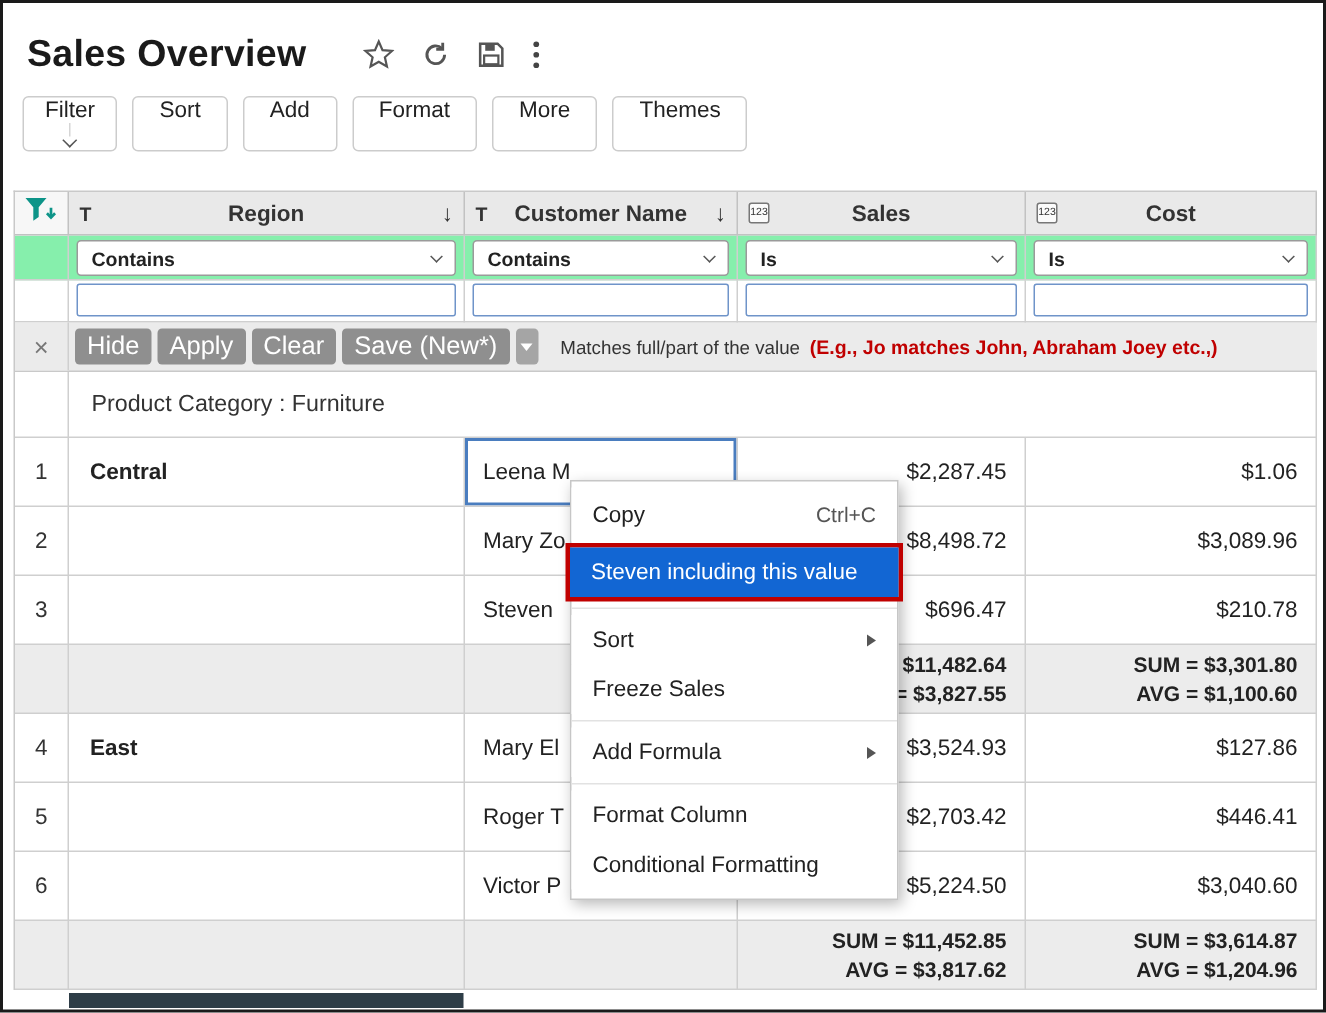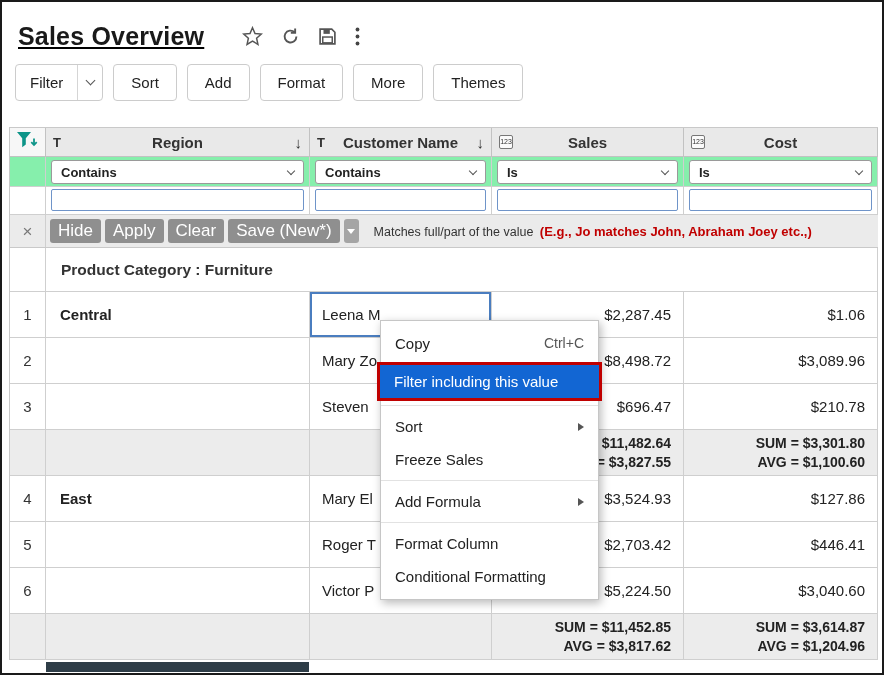--- a/index.html
+++ b/index.html
@@ -1,28 +1,28 @@
 <!DOCTYPE html>
 <html><head>
 <meta charset="utf-8">
 <style>
   * { box-sizing: border-box; margin: 0; padding: 0; }
   html,body { width: 884px; height: 675px; }
   body { font-family: "Liberation Sans", sans-serif; background: #fff; }
   .page { position: relative; width: 884px; height: 675px; border: 2px solid #1a1a1a; background: #fff; overflow: hidden; }
 
   
-  .titlebar { height: 54px; padding: 14px 16px 0; display: flex; align-items: center; text-decoration: underline; }
+  .titlebar { height: 54px; padding: 14px 16px 0; display: flex; align-items: center; }
   .title { font-size: 25px; font-weight: bold; color: #1a1a1a; letter-spacing: 0.2px; }
   .title-icons { display: flex; align-items: center; gap: 18px; margin-left: 38px; }
   .ticon { display: flex; align-items: center; justify-content: center; cursor: pointer; }
 
   
   .toolbar { height: 53px; padding: 8px 13px; display: flex; gap: 10px; align-items: center; }
-  .tb-btn { border: 1px solid #ccc; border-radius: 4px; background: #fff; font-size: 15px; color: #222; padding: 0 17px; height: 37px; display: flex; align-items: center; cursor: pointer; }
+  .tb-btn { border: 1px solid #ccc; border-radius: 4px; background: #fff; font-size: 15px; color: #222; padding: 0 17px; height: 37px; display: flex; align-items: center; cursor: pointer; flex-direction: column; }
   .tb-btn.split { padding: 0; }
   .tb-btn.split .lblpart { padding: 0 14px; height: 100%; display: flex; align-items: center; }
   .tb-btn.split .seppart { width: 1px; height: 100%; background: #d5d5d5; }
   .tb-btn.split .arrpart { width: 24px; height: 100%; display: flex; align-items: center; justify-content: center; }
   .chev { display: inline-block; width: 7px; height: 7px; border-right: 1.7px solid #555; border-bottom: 1.7px solid #555; transform: rotate(45deg); margin-top: -4px; }
 
   
   .grid { position: absolute; left: 7px; top: 125px; width: 869px; border-top: 1px solid #c9c9c9; border-left: 1px solid #c9c9c9; background: #fff; }
   .row { display: flex; }
   .cell { border-right: 1px solid #cfcfcf; border-bottom: 1px solid #cfcfcf; }
@@ -50,21 +50,21 @@
   .x-glyph { font-size: 17px; color: #777; cursor: pointer; line-height: 1; }
   .ab-rest { flex: 1; display: flex; align-items: center; gap: 4px; padding-left: 4px; }
   .ab-btn { background: #8f8f8f; color: #fff; font-size: 17px; height: 24px; padding: 0 8px; border-radius: 3px; display: flex; align-items: center; cursor: pointer; white-space: nowrap; }
   .ab-dd { width: 15px; height: 24px; background: #a5a5a5; border-radius: 3px; display: flex; align-items: center; justify-content: center; cursor: pointer; }
   .dd-tri { width: 0; height: 0; border-left: 4px solid transparent; border-right: 4px solid transparent; border-top: 5px solid #fff; }
   .ab-hint { margin-left: 11px; font-size: 12.5px; color: #333; white-space: nowrap; }
   .hint-red { color: #c00000; font-weight: bold; font-size: 13px; margin-left: 3px; }
 
   .grouprow { height: 44px; background: #fff; }
   .grp-rest { flex: 1; display: flex; align-items: center; padding-left: 15px; }
-  .grp-label { font-size: 15.5px; font-weight: bold; color: #333; }
+  .grp-label { font-size: 15.5px; font-weight: normal; color: #333; }
 
   .datarow { height: 46px; background: #fff; }
   .cell-num { display: flex; align-items: center; justify-content: center; font-size: 15px; color: #333; }
   .cell-region { display: flex; align-items: center; padding-left: 14px; font-size: 15px; font-weight: bold; color: #222; }
   .cell-cust { display: flex; align-items: center; padding-left: 12px; font-size: 15px; color: #222; overflow: hidden; white-space: nowrap; }
   .cell-money { display: flex; align-items: center; justify-content: flex-end; padding-right: 12px; font-size: 15px; color: #222; white-space: nowrap; }
   .selected { box-shadow: inset 0 0 0 2px #4a7dbf; }
 
   .sumrow { height: 46px; background: #ececec; }
   .sumrow .cell { background: #ececec; }
@@ -315,21 +315,21 @@
     </div>
 
   </div>
 
   <div class="context-menu">
     <div class="menu-item copy">
       <span>Copy</span>
       <span class="shortcut">Ctrl+C</span>
     </div>
     <div class="red-group">
-      <div class="menu-item highlight">Filter including this value</div>
+      <div class="menu-item highlight">Steven including this value</div>
     </div>
     <div class="mdivider"></div>
     <div class="menu-item">
       <span>Sort</span>
       <span class="submenu-arrow"></span>
     </div>
     <div class="menu-item">Freeze Sales</div>
     <div class="mdivider"></div>
     <div class="menu-item">
       <span>Add Formula</span>

